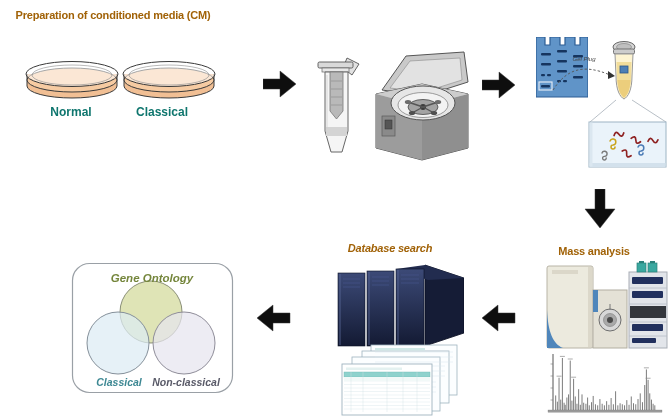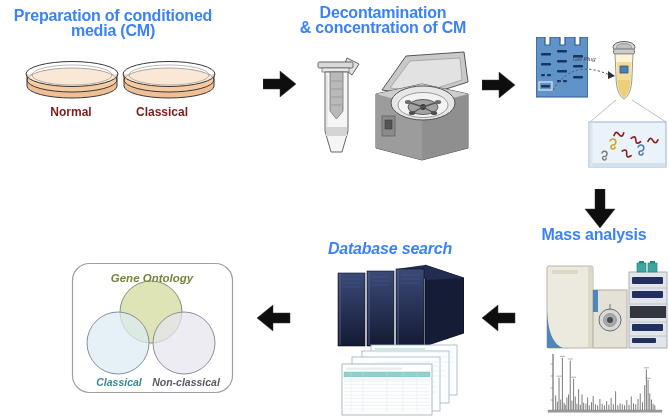--- a/index.html
+++ b/index.html
@@ -1,22 +1,22 @@
 <!DOCTYPE html>
 <html><head>
 <meta charset="utf-8">
 <style>
   html,body{margin:0;padding:0;background:#ffffff;}
   body{width:669px;height:420px;overflow:hidden;
        font-family:"Liberation Sans",sans-serif;-webkit-font-smoothing:antialiased;}
   .canvas{position:relative;width:669px;height:420px;background:#ffffff;}
   .abs{position:absolute;}
-  .title{position:absolute;font-weight:bold;font-size:16px;line-height:15px;
-         color:#3b82f6;text-align:center;letter-spacing:-0.2px;}
-  .dishlabel{position:absolute;font-weight:bold;font-size:12px;color:#7f1d1d;text-align:center;}
+  .title{position:absolute;font-weight:bold;font-size:11px;line-height:15px;
+         color:#a16207;text-align:center;letter-spacing:-0.2px;}
+  .dishlabel{position:absolute;font-weight:bold;font-size:12px;color:#0f766e;text-align:center;}
   svg{display:block;}
   .arrow{fill:#0e0e0e;stroke:#3a3a3a;stroke-width:0.5;}
 </style>
 </head>
 <body>
 
 <div class="canvas">
 
   <div class="title" style="left:4px;top:8px;width:218px;">Preparation of conditioned media (CM)</div>
 
@@ -37,24 +37,20 @@
     </g>
   </svg>
 
   <div class="dishlabel" style="left:38px;top:105px;width:66px;">Normal</div>
   <div class="dishlabel" style="left:124px;top:105px;width:76px;">Classical</div>
 
   <svg class="abs" style="left:263px;top:70px;" width="34" height="28" viewBox="0 0 34 28">
     <polygon class="arrow" points="0,9 17,9 17,1 33,14 17,27 17,19 0,19"></polygon>
   </svg>
 
-  <div class="title" style="left:288px;top:5px;width:190px;">
-    <div>Decontamination</div>
-    <div>&amp; concentration of CM</div>
-  </div>
 
   <svg class="abs" style="left:314px;top:55px;" width="46" height="106" viewBox="0 0 46 106">
     <polygon points="33,3 45,9 38,20 29,13" fill="#e2e2e2" stroke="#555" stroke-width="0.9"></polygon>
     <rect x="4" y="7" width="35" height="6" rx="1.5" fill="#d9d9d9" stroke="#555" stroke-width="0.9"></rect>
     <rect x="8" y="13" width="27" height="4" fill="#e8e8e8" stroke="#666" stroke-width="0.7"></rect>
     <path d="M11,17 L34,17 L34,76 L28,97 L17,97 L11,76 Z" fill="#f5f5f5" stroke="#666" stroke-width="1"></path>
     <rect x="12" y="72" width="21" height="9" fill="#d4d4d4" stroke="none"></rect>
     <path d="M16,17 L29,17 L29,56 L22.5,64 L16,56 Z" fill="#b9b9b9" stroke="#777" stroke-width="0.8"></path>
     <line x1="17" y1="26" x2="28" y2="26" stroke="#8f8f8f" stroke-width="0.7"></line>
     <line x1="17" y1="34" x2="28" y2="34" stroke="#8f8f8f" stroke-width="0.7"></line>
@@ -148,21 +144,21 @@
       <path d="M22,20 a3,3 0 1,1 3,4 a2,2 0 1,0 2,2" stroke="#c9a41c" stroke-width="1.5"></path>
       <path d="M50,26 a3,3 0 1,1 3,4 a2,2 0 1,0 2,2" stroke="#4a7ab5" stroke-width="1.5"></path>
       <path d="M14,32 a2.6,2.6 0 1,1 2.6,3.4 a1.8,1.8 0 1,0 1.6,1.6" stroke="#7a7a7a" stroke-width="1.4"></path>
     </g>
   </svg>
 
   <svg class="abs" style="left:584px;top:189px;" width="32" height="40" viewBox="0 0 32 40">
     <polygon class="arrow" points="11,0 21,0 21,20 31,20 16,39 1,20 11,20"></polygon>
   </svg>
 
-  <div class="title" style="left:520px;top:227px;width:148px;">Mass analysis</div>
+  <div class="title" style="left:520px;top:244px;width:148px;">Mass analysis</div>
 
   <svg class="abs" style="left:545px;top:260px;" width="124" height="90" viewBox="0 0 124 90">
 
     <rect x="2" y="6" width="46" height="82" rx="2" fill="#eceade" stroke="#b8b4a6" stroke-width="1"></rect>
     <rect x="7" y="10" width="26" height="4" fill="#dbd7c9"></rect>
     <rect x="43" y="7" width="4.5" height="80" fill="#dcd8ca"></rect>
     <path d="M2,50 C3,72 8,84 18,88 L2,88 Z" fill="#4f86bb"></path>
 
     <rect x="48" y="30" width="34" height="58" fill="#e4e1d6" stroke="#b2aea1" stroke-width="1"></rect>
     <rect x="48" y="30" width="5" height="22" fill="#4f86bb"></rect>

